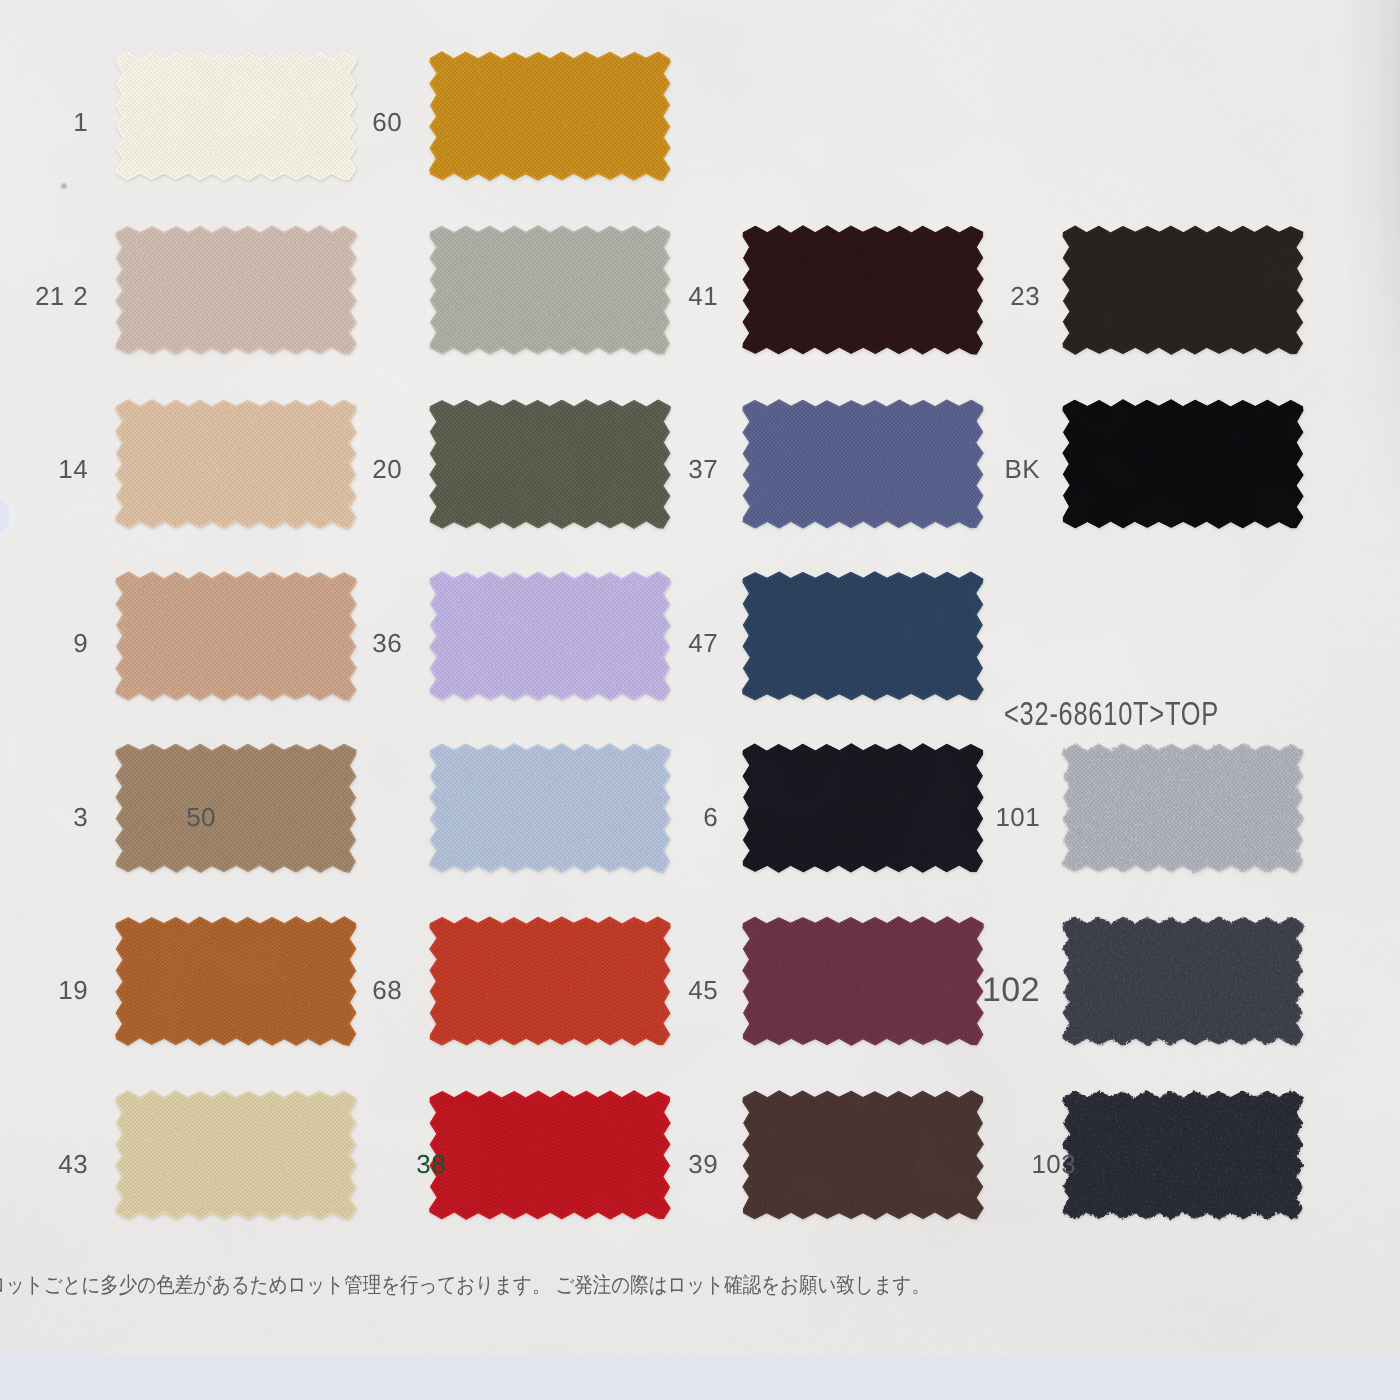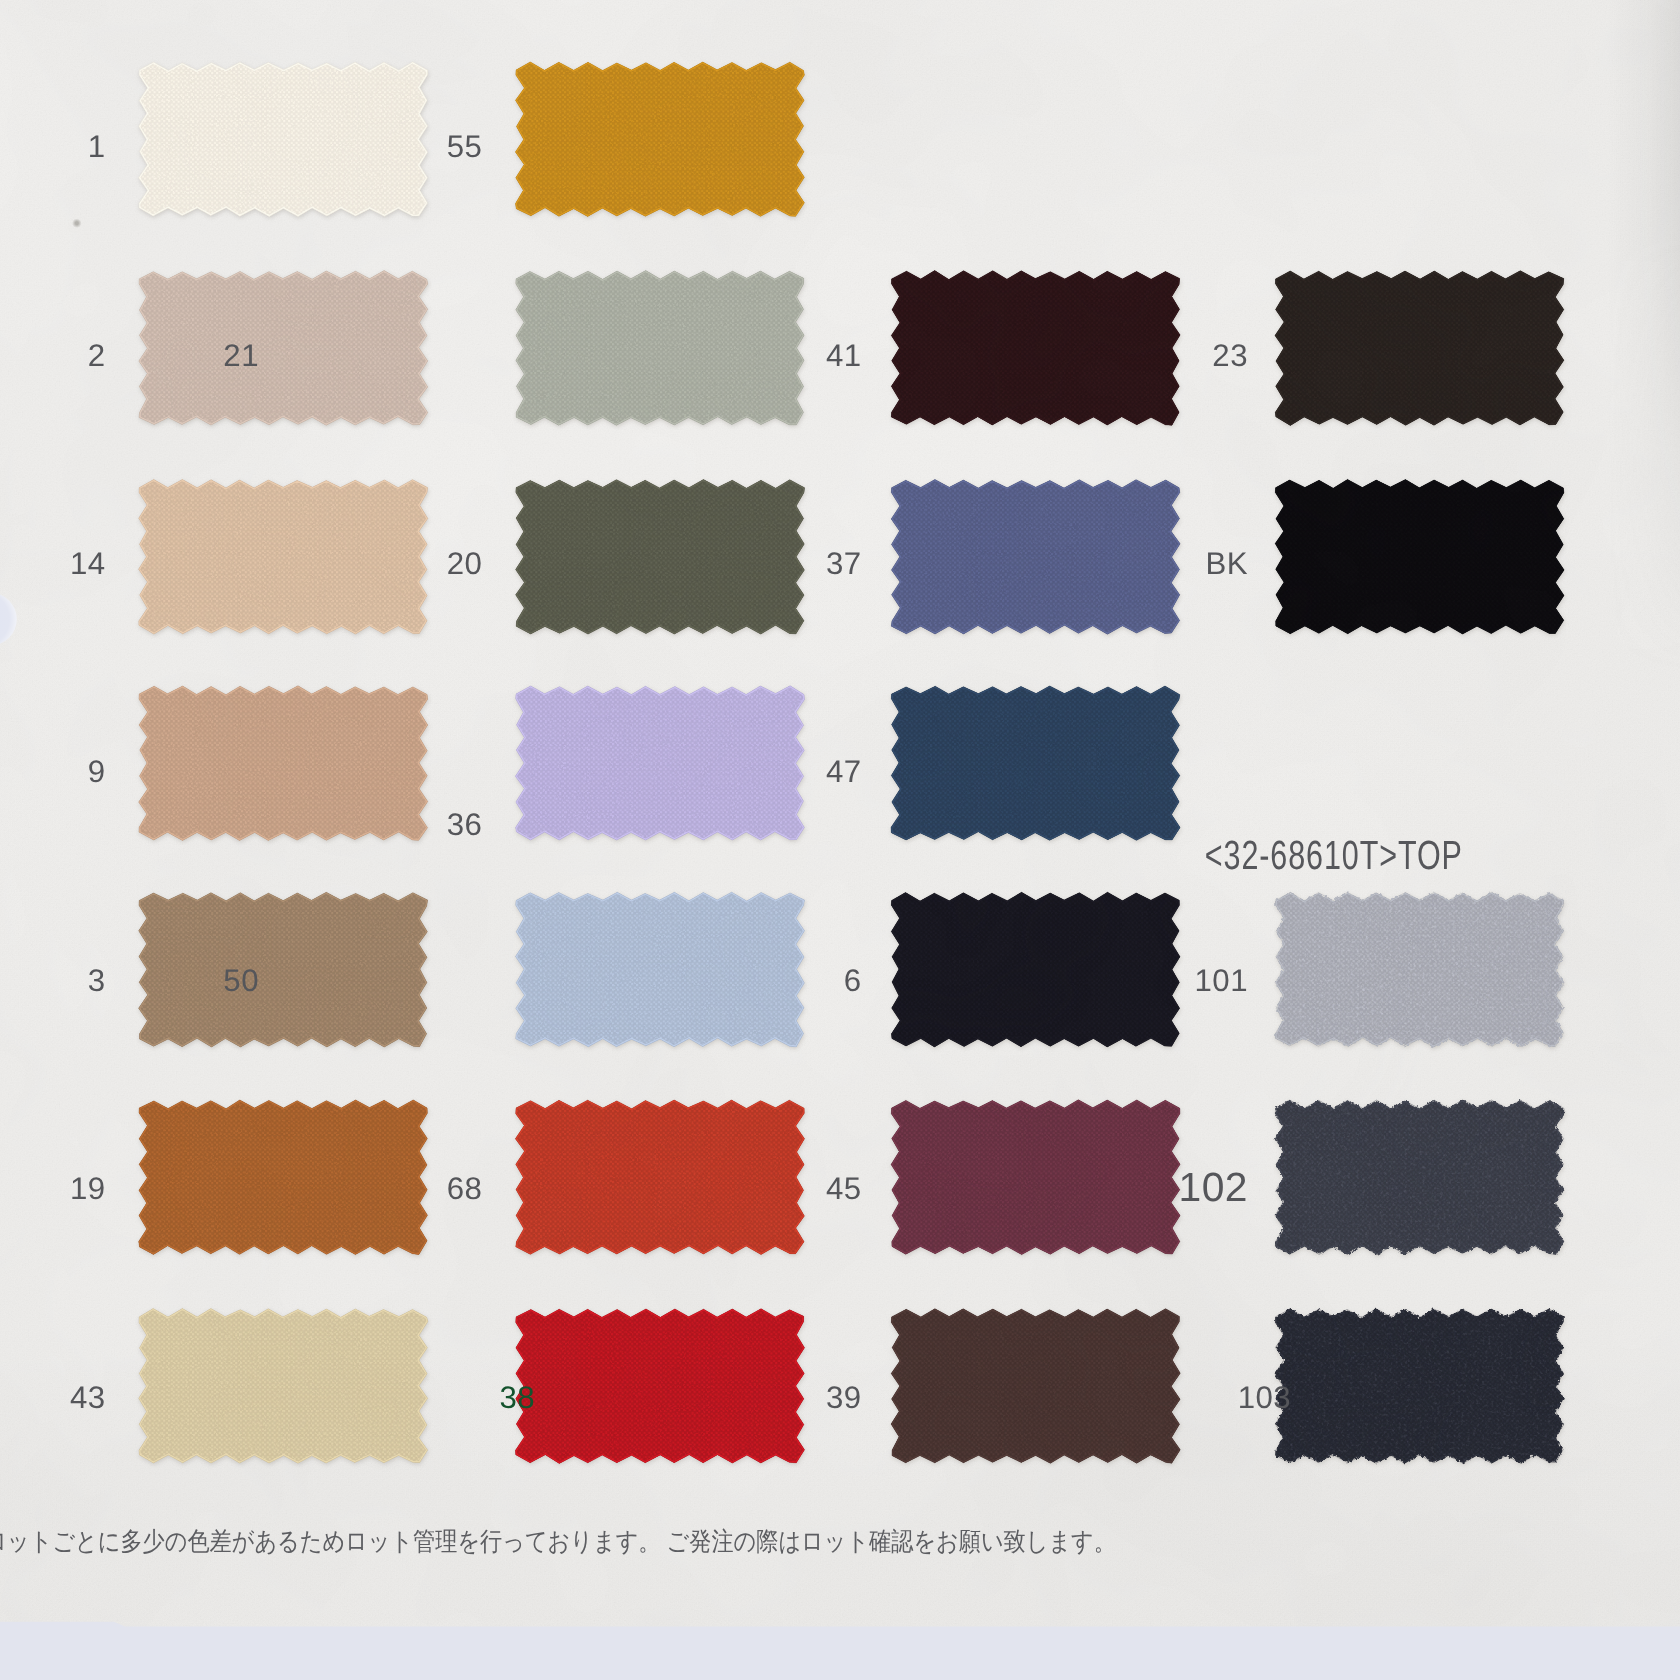--- a/index.html
+++ b/index.html
@@ -148,21 +148,21 @@
           </g>
           <g clip-path="url(#clipsw1)">
             <rect x="-16" y="-16" width="272" height="160" fill="url(#weavesw1)" filter="url(#warpsw1)"></rect>
             <rect x="-16" y="-16" width="272" height="160" filter="url(#texsw1)" opacity="0.5"></rect>
             <rect x="-16" y="-16" width="272" height="160" filter="url(#shadesw1)" opacity="0.55"></rect>
             <path d="M0.0,6.4L11.9,-0.4L23.7,6.6L35.7,-0.1L48.1,6.5L60.0,-0.1L72.2,6.7L84.0,0.5L96.2,6.4L108.3,0.2L120.1,6.6L131.7,-0.2L143.6,6.4L155.6,-0.3L167.6,6.2L180.0,-0.0L191.9,6.5L204.4,0.2L216.2,5.9L228.2,-0.2L239.6,6.7L240.3,10.6L233.4,21.5L240.1,31.6L233.2,42.3L239.6,52.9L233.0,64.3L239.9,74.4L233.6,85.5L240.3,95.8L233.4,106.5L240.3,117.0L233.0,128.3L228.4,128.1L216.2,121.5L203.7,128.3L191.6,121.5L180.2,127.6L168.0,121.7L155.6,127.6L143.6,121.5L131.9,128.0L120.0,122.1L107.8,128.2L95.7,121.9L84.0,128.0L72.0,121.5L59.7,128.4L48.1,121.9L35.8,128.2L24.2,121.2L12.4,127.8L0.2,122.0L-0.4,117.5L6.1,106.6L-0.2,96.1L6.8,85.0L-0.5,74.6L6.4,64.3L0.4,53.4L6.5,42.8L-0.4,31.6L7.0,21.3L-0.1,10.5Z" fill="none" stroke="#e5a223" stroke-width="2.2" opacity="0.75"></path>
           </g>
           <path d="M0.0,6.4L11.9,-0.4L23.7,6.6L35.7,-0.1L48.1,6.5L60.0,-0.1L72.2,6.7L84.0,0.5L96.2,6.4L108.3,0.2L120.1,6.6L131.7,-0.2L143.6,6.4L155.6,-0.3L167.6,6.2L180.0,-0.0L191.9,6.5L204.4,0.2L216.2,5.9L228.2,-0.2L239.6,6.7L240.3,10.6L233.4,21.5L240.1,31.6L233.2,42.3L239.6,52.9L233.0,64.3L239.9,74.4L233.6,85.5L240.3,95.8L233.4,106.5L240.3,117.0L233.0,128.3L228.4,128.1L216.2,121.5L203.7,128.3L191.6,121.5L180.2,127.6L168.0,121.7L155.6,127.6L143.6,121.5L131.9,128.0L120.0,122.1L107.8,128.2L95.7,121.9L84.0,128.0L72.0,121.5L59.7,128.4L48.1,121.9L35.8,128.2L24.2,121.2L12.4,127.8L0.2,122.0L-0.4,117.5L6.1,106.6L-0.2,96.1L6.8,85.0L-0.5,74.6L6.4,64.3L0.4,53.4L6.5,42.8L-0.4,31.6L7.0,21.3L-0.1,10.5Z" fill="none" stroke="#b07d1b" stroke-width="0.8" opacity="0.40"></path>
         </svg>
       </div>
-      <div class="label" style="left: 0px; top: 108.8px; width: 402px; text-align: right; line-height: 26px; font-size: 26px; letter-spacing: 0.4px; color: rgb(85, 86, 90);">55</div>
+      <div class="label" style="left: 0px; top: 108.8px; width: 402px; text-align: right; line-height: 26px; font-size: 26px; letter-spacing: 0.4px; color: rgb(85, 86, 90);">60</div>
       <div class="swatch-wrap" style="left: 102px; top: 212px; width: 268px; height: 156px;">
         <svg class="swatch-svg" width="268" height="156" viewBox="-14 -14 268 156">
           <defs>
             <clipPath id="clipsw2">
               <path d="M0.0,6.4L11.7,0.4L23.9,6.6L35.8,0.5L47.9,6.3L60.0,0.5L72.2,6.3L84.1,0.2L95.6,6.8L108.2,0.4L119.7,6.1L131.8,0.3L144.1,6.7L155.9,-0.2L168.2,6.0L180.2,0.0L192.0,6.2L204.1,-0.5L215.9,6.2L227.6,-0.0L239.7,6.8L240.4,10.7L233.1,21.0L240.4,31.7L233.6,42.7L239.8,53.6L232.9,63.6L240.4,74.8L233.7,85.4L240.4,96.4L233.0,106.4L240.4,117.7L233.9,127.7L228.0,128.0L215.6,121.3L203.9,127.5L191.9,122.1L180.0,128.1L168.1,122.0L155.8,128.3L144.1,121.7L132.4,127.6L119.8,121.5L108.2,128.0L96.2,122.0L84.3,127.7L71.6,121.7L59.8,128.2L47.8,121.4L35.7,127.7L24.3,122.0L12.4,127.7L-0.2,121.9L0.4,117.5L6.2,106.5L0.1,96.0L6.8,85.3L-0.3,74.9L6.8,64.2L0.2,53.4L6.6,43.1L0.2,32.4L6.1,21.2L-0.1,10.5Z"></path>
             </clipPath>
             <filter id="dropsw2" x="-20%" y="-20%" width="140%" height="140%" color-interpolation-filters="sRGB">
               <feDropShadow dx="0.5" dy="1.4" stdDeviation="1.6" flood-color="#9b978f" flood-opacity="0.40"></feDropShadow>
             </filter>
             <filter id="warpsw2" x="-8%" y="-8%" width="116%" height="116%" color-interpolation-filters="sRGB">
@@ -236,21 +236,21 @@
           </g>
           <g clip-path="url(#clipsw3)">
             <rect x="-16" y="-16" width="272" height="160" fill="url(#weavesw3)" filter="url(#warpsw3)"></rect>
             <rect x="-16" y="-16" width="272" height="160" filter="url(#texsw3)" opacity="0.5"></rect>
             <rect x="-16" y="-16" width="272" height="160" filter="url(#shadesw3)" opacity="0.55"></rect>
             <path d="M0.0,6.4L11.6,0.2L24.1,6.5L35.8,-0.0L47.8,6.1L60.0,0.0L72.2,6.8L84.2,-0.1L95.8,6.2L108.1,-0.5L120.2,6.6L132.0,-0.1L143.7,6.0L156.1,-0.0L167.9,6.8L180.4,0.0L192.2,5.9L203.7,-0.1L215.6,6.5L227.9,0.1L239.8,5.9L239.5,10.8L233.8,21.5L239.6,31.8L233.0,42.3L240.1,53.4L233.8,63.9L240.0,74.3L233.8,85.3L239.6,96.1L233.6,106.4L239.5,117.6L233.7,128.0L227.6,128.0L215.9,122.1L204.1,127.7L192.3,121.6L179.8,127.7L168.2,121.2L155.9,128.0L143.6,122.0L132.0,128.1L119.6,122.0L107.7,127.8L95.7,122.1L83.6,128.4L72.2,122.0L59.8,128.1L48.4,122.0L35.6,128.3L23.6,121.8L12.4,127.7L0.2,121.7L0.2,117.5L6.4,106.3L0.4,95.9L6.9,85.7L-0.1,74.3L6.1,64.2L-0.0,53.5L6.8,42.5L-0.2,32.2L6.3,21.2L-0.1,10.5Z" fill="none" stroke="#c2c6ba" stroke-width="2.2" opacity="0.75"></path>
           </g>
           <path d="M0.0,6.4L11.6,0.2L24.1,6.5L35.8,-0.0L47.8,6.1L60.0,0.0L72.2,6.8L84.2,-0.1L95.8,6.2L108.1,-0.5L120.2,6.6L132.0,-0.1L143.7,6.0L156.1,-0.0L167.9,6.8L180.4,0.0L192.2,5.9L203.7,-0.1L215.6,6.5L227.9,0.1L239.8,5.9L239.5,10.8L233.8,21.5L239.6,31.8L233.0,42.3L240.1,53.4L233.8,63.9L240.0,74.3L233.8,85.3L239.6,96.1L233.6,106.4L239.5,117.6L233.7,128.0L227.6,128.0L215.9,122.1L204.1,127.7L192.3,121.6L179.8,127.7L168.2,121.2L155.9,128.0L143.6,122.0L132.0,128.1L119.6,122.0L107.7,127.8L95.7,122.1L83.6,128.4L72.2,122.0L59.8,128.1L48.4,122.0L35.6,128.3L23.6,121.8L12.4,127.7L0.2,121.7L0.2,117.5L6.4,106.3L0.4,95.9L6.9,85.7L-0.1,74.3L6.1,64.2L-0.0,53.5L6.8,42.5L-0.2,32.2L6.3,21.2L-0.1,10.5Z" fill="none" stroke="#9a9e94" stroke-width="0.8" opacity="0.40"></path>
         </svg>
       </div>
-      <div class="label" style="left: 0px; top: 282.5px; width: 402px; text-align: center; line-height: 26px; font-size: 26px; letter-spacing: 0.4px; color: rgb(85, 86, 90);">21</div>
+      <div class="label" style="left: 0px; top: 282.5px; width: 402px; text-align: left; line-height: 26px; font-size: 26px; letter-spacing: 0.4px; color: rgb(85, 86, 90); padding-left: 35px;">21</div>
       <div class="swatch-wrap" style="left: 729px; top: 212px; width: 268px; height: 156px;">
         <svg class="swatch-svg" width="268" height="156" viewBox="-14 -14 268 156">
           <defs>
             <clipPath id="clipsw4">
               <path d="M0.0,6.4L12.4,0.0L24.3,6.5L35.9,-0.5L47.7,6.9L60.0,-0.4L72.2,6.4L84.3,-0.4L96.1,6.7L108.0,-0.3L119.8,6.1L132.2,0.4L144.3,6.4L156.4,0.1L168.4,6.7L179.7,0.1L192.4,6.6L204.2,0.2L216.3,6.8L228.2,0.3L240.0,6.0L239.6,11.0L233.5,21.1L239.9,31.8L233.3,42.7L240.4,53.1L233.7,64.1L239.6,74.7L233.8,85.2L239.7,95.8L233.3,106.3L239.6,117.5L233.6,128.3L228.2,128.0L216.2,121.8L204.3,127.9L191.8,121.2L179.7,128.2L168.3,121.5L156.0,127.8L144.1,121.2L132.4,127.7L120.3,121.4L108.0,127.6L96.2,121.2L83.9,128.1L71.8,121.2L59.9,127.9L48.1,121.5L35.6,127.9L23.7,121.6L12.3,127.6L-0.2,121.5L0.0,117.5L6.5,107.1L-0.2,95.9L6.9,85.2L0.1,74.6L6.5,64.1L-0.2,53.5L6.9,42.9L0.4,32.1L6.4,21.1L-0.1,10.5Z"></path>
             </clipPath>
             <filter id="dropsw4" x="-20%" y="-20%" width="140%" height="140%" color-interpolation-filters="sRGB">
               <feDropShadow dx="0.5" dy="1.4" stdDeviation="1.6" flood-color="#9b978f" flood-opacity="0.40"></feDropShadow>
             </filter>
             <filter id="warpsw4" x="-8%" y="-8%" width="116%" height="116%" color-interpolation-filters="sRGB">
@@ -588,21 +588,21 @@
           </g>
           <g clip-path="url(#clipsw11)">
             <rect x="-16" y="-16" width="272" height="160" fill="url(#weavesw11)" filter="url(#warpsw11)"></rect>
             <rect x="-16" y="-16" width="272" height="160" filter="url(#texsw11)" opacity="0.5"></rect>
             <rect x="-16" y="-16" width="272" height="160" filter="url(#shadesw11)" opacity="0.55"></rect>
             <path d="M0.0,6.4L12.2,-0.4L23.8,6.1L36.3,0.2L47.7,6.5L59.8,-0.3L72.3,6.4L84.1,0.5L96.2,6.8L107.9,-0.1L119.9,6.5L132.4,0.1L144.4,6.7L156.3,0.3L167.8,6.5L180.1,0.4L191.8,6.7L203.6,-0.3L216.3,6.0L228.4,-0.5L240.0,6.8L240.4,10.9L233.3,21.6L239.6,32.3L233.1,42.3L240.2,53.3L233.1,64.0L239.6,74.8L233.4,85.2L239.5,95.6L233.7,106.8L240.3,117.6L233.8,127.6L228.2,127.8L215.7,121.2L203.8,128.1L191.8,121.3L180.3,128.1L167.9,121.3L156.1,127.9L143.7,121.8L132.1,127.6L119.8,121.5L108.0,128.1L95.8,121.8L83.9,128.1L71.7,121.9L60.2,127.8L47.9,121.2L36.0,128.0L23.8,121.3L12.1,128.0L0.3,121.2L-0.3,117.5L6.5,107.0L-0.1,96.4L7.0,85.1L-0.5,74.9L6.8,63.8L0.3,53.0L7.0,42.6L0.5,32.0L6.1,21.5L-0.2,10.3Z" fill="none" stroke="#d3c8fa" stroke-width="2.2" opacity="0.75"></path>
           </g>
           <path d="M0.0,6.4L12.2,-0.4L23.8,6.1L36.3,0.2L47.7,6.5L59.8,-0.3L72.3,6.4L84.1,0.5L96.2,6.8L107.9,-0.1L119.9,6.5L132.4,0.1L144.4,6.7L156.3,0.3L167.8,6.5L180.1,0.4L191.8,6.7L203.6,-0.3L216.3,6.0L228.4,-0.5L240.0,6.8L240.4,10.9L233.3,21.6L239.6,32.3L233.1,42.3L240.2,53.3L233.1,64.0L239.6,74.8L233.4,85.2L239.5,95.6L233.7,106.8L240.3,117.6L233.8,127.6L228.2,127.8L215.7,121.2L203.8,128.1L191.8,121.3L180.3,128.1L167.9,121.3L156.1,127.9L143.7,121.8L132.1,127.6L119.8,121.5L108.0,128.1L95.8,121.8L83.9,128.1L71.7,121.9L60.2,127.8L47.9,121.2L36.0,128.0L23.8,121.3L12.1,128.0L0.3,121.2L-0.3,117.5L6.5,107.0L-0.1,96.4L7.0,85.1L-0.5,74.9L6.8,63.8L0.3,53.0L7.0,42.6L0.5,32.0L6.1,21.5L-0.2,10.3Z" fill="none" stroke="#aba2ca" stroke-width="0.8" opacity="0.40"></path>
         </svg>
       </div>
-      <div class="label" style="left: 0px; top: 629.9px; width: 402px; text-align: right; line-height: 26px; font-size: 26px; letter-spacing: 0.4px; color: rgb(85, 86, 90); margin-top: 44px;">36</div>
+      <div class="label" style="left: 0px; top: 629.9px; width: 402px; text-align: right; line-height: 26px; font-size: 26px; letter-spacing: 0.4px; color: rgb(85, 86, 90);">36</div>
       <div class="swatch-wrap" style="left: 729px; top: 558px; width: 268px; height: 156px;">
         <svg class="swatch-svg" width="268" height="156" viewBox="-14 -14 268 156">
           <defs>
             <clipPath id="clipsw12">
               <path d="M0.0,6.4L12.1,0.4L24.0,6.0L36.3,-0.2L47.6,6.3L59.8,0.3L72.3,6.0L84.2,0.2L95.6,6.2L107.8,0.1L120.4,6.0L131.7,-0.4L144.0,6.0L155.6,0.4L168.3,6.3L180.3,0.4L191.9,6.4L204.1,0.1L216.0,6.3L227.8,-0.3L240.2,6.9L239.5,11.0L232.9,21.2L239.9,32.4L233.5,42.8L239.5,53.1L233.0,64.2L240.1,74.3L233.4,85.1L239.6,96.2L233.3,106.7L240.4,117.5L233.7,127.9L227.9,127.8L216.0,122.0L204.0,128.3L192.2,121.8L180.2,127.7L168.0,121.6L156.3,127.6L144.2,122.0L131.7,128.2L119.6,122.0L108.4,127.9L96.3,121.9L84.1,127.8L72.2,121.2L60.2,127.6L47.6,121.8L35.9,127.6L23.9,122.1L12.1,127.9L-0.2,122.0L-0.5,117.5L6.6,106.9L0.2,96.3L7.1,85.5L-0.2,74.3L6.1,63.7L0.1,53.0L6.2,42.9L0.0,31.8L6.2,21.4L-0.2,10.3Z"></path>
             </clipPath>
             <filter id="dropsw12" x="-20%" y="-20%" width="140%" height="140%" color-interpolation-filters="sRGB">
               <feDropShadow dx="0.5" dy="1.4" stdDeviation="1.6" flood-color="#9b978f" flood-opacity="0.40"></feDropShadow>
             </filter>
             <filter id="warpsw12" x="-8%" y="-8%" width="116%" height="116%" color-interpolation-filters="sRGB">

